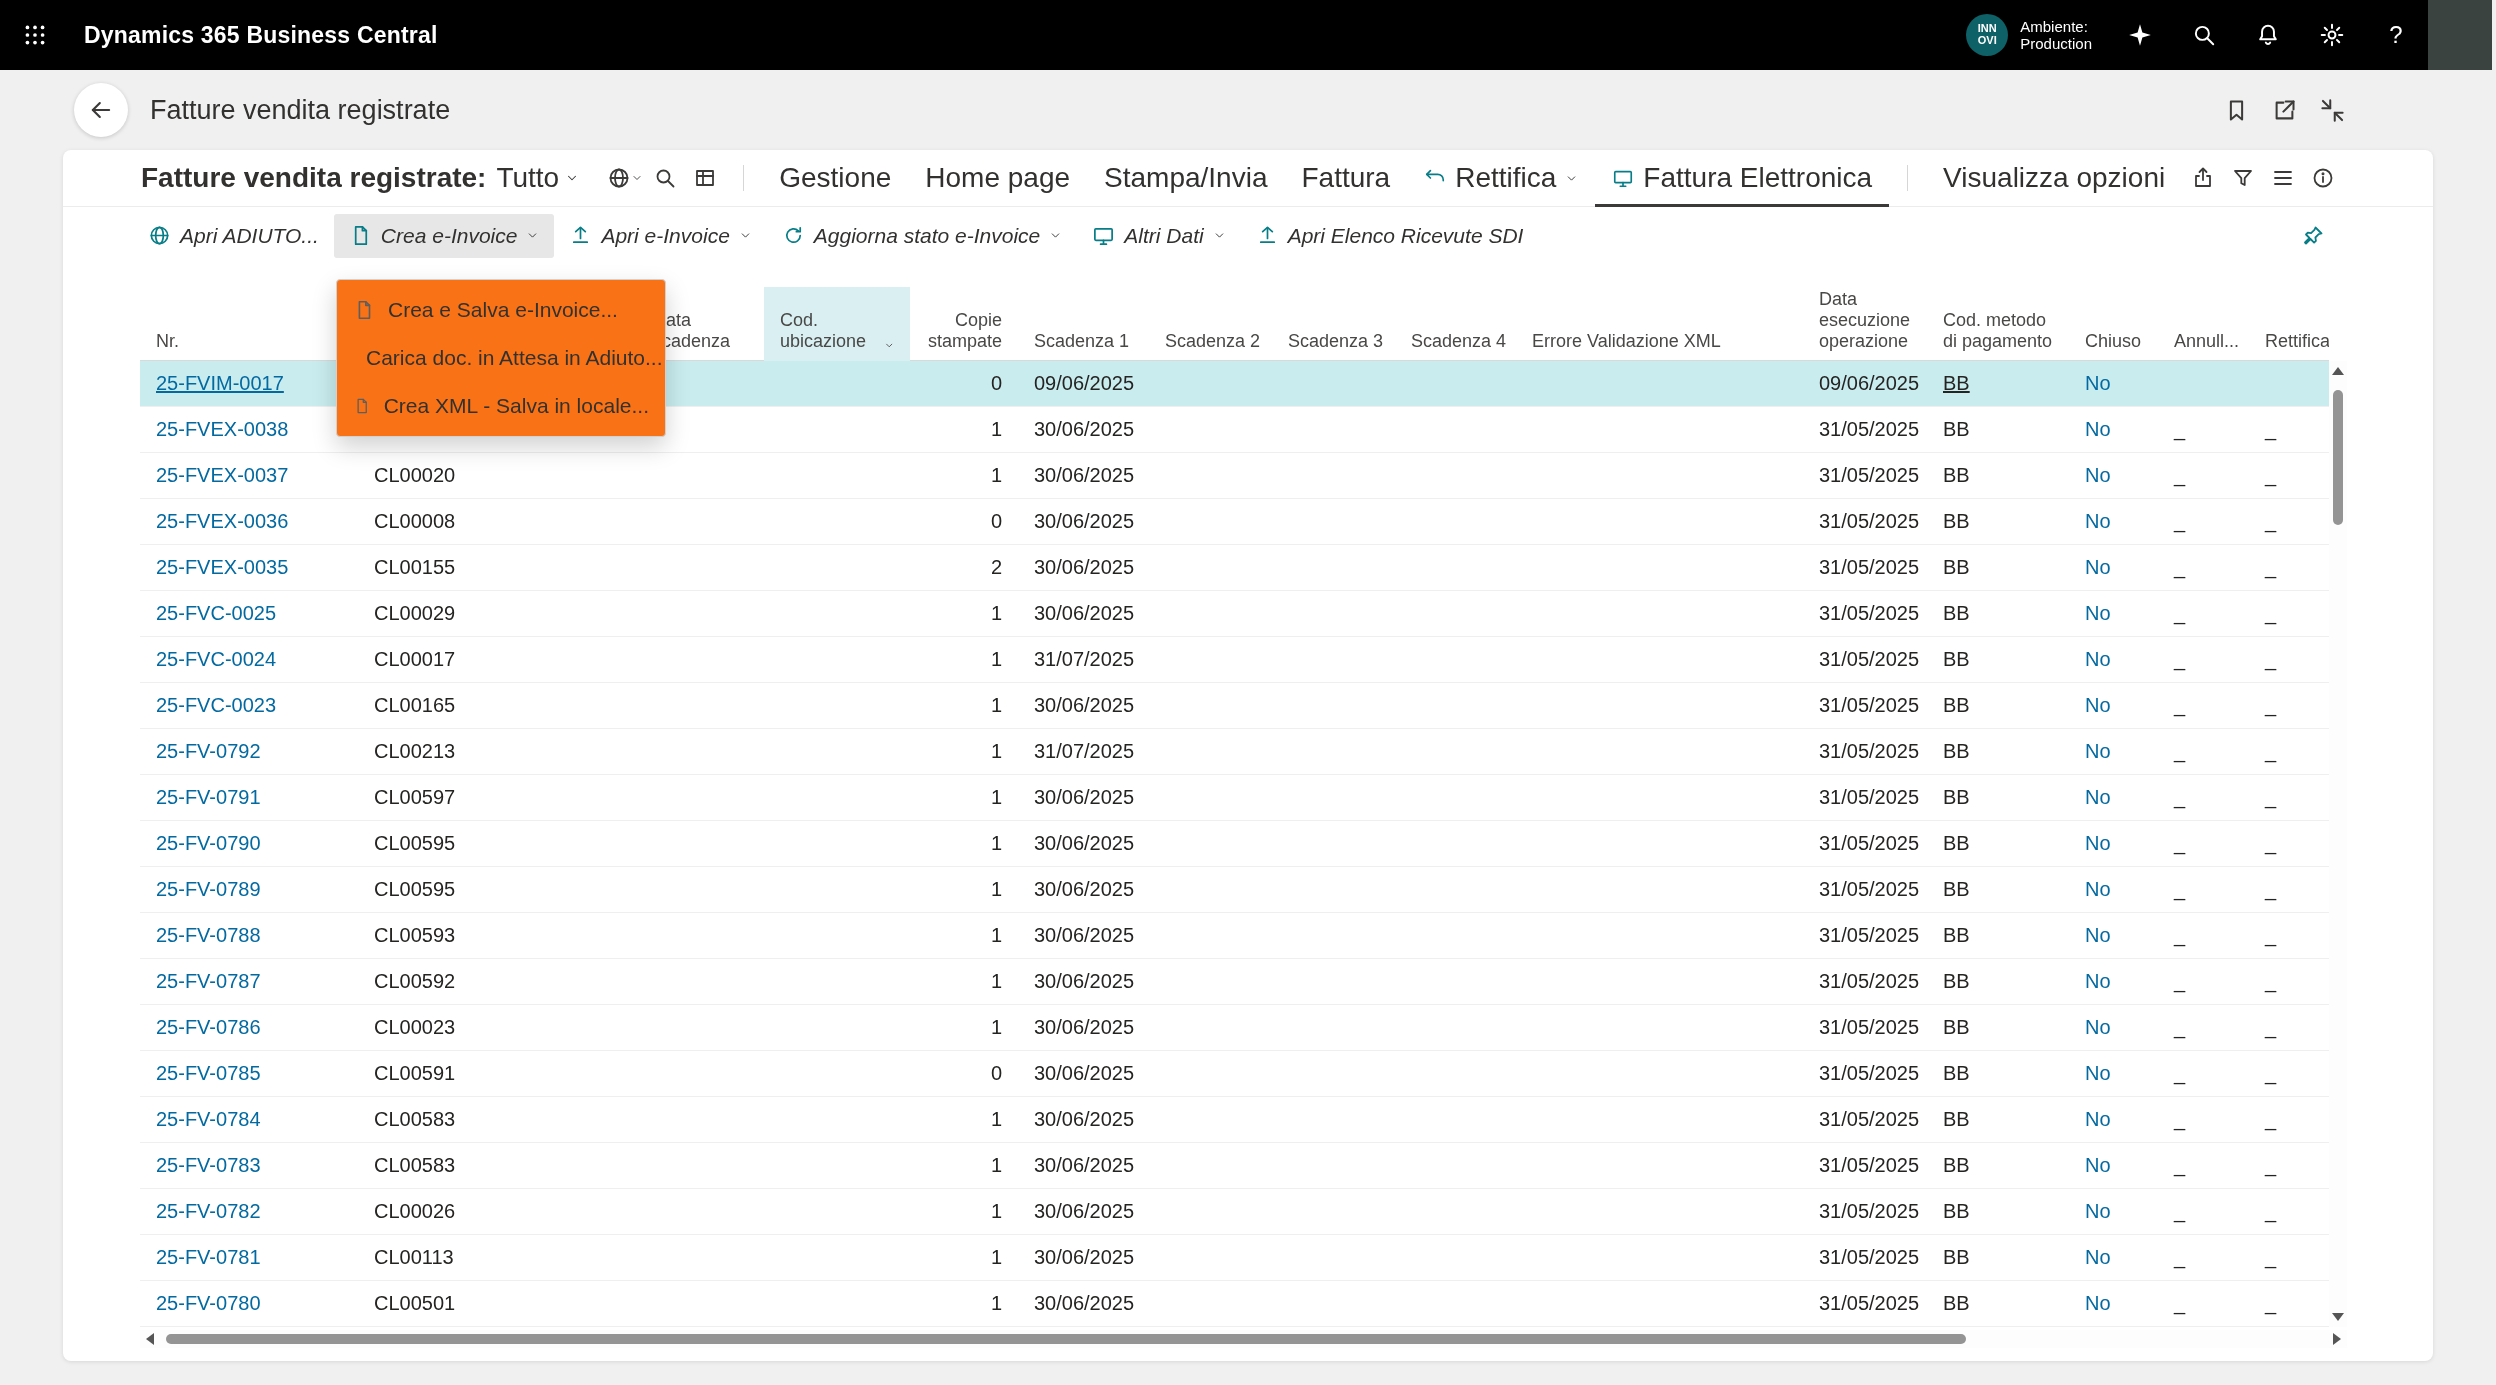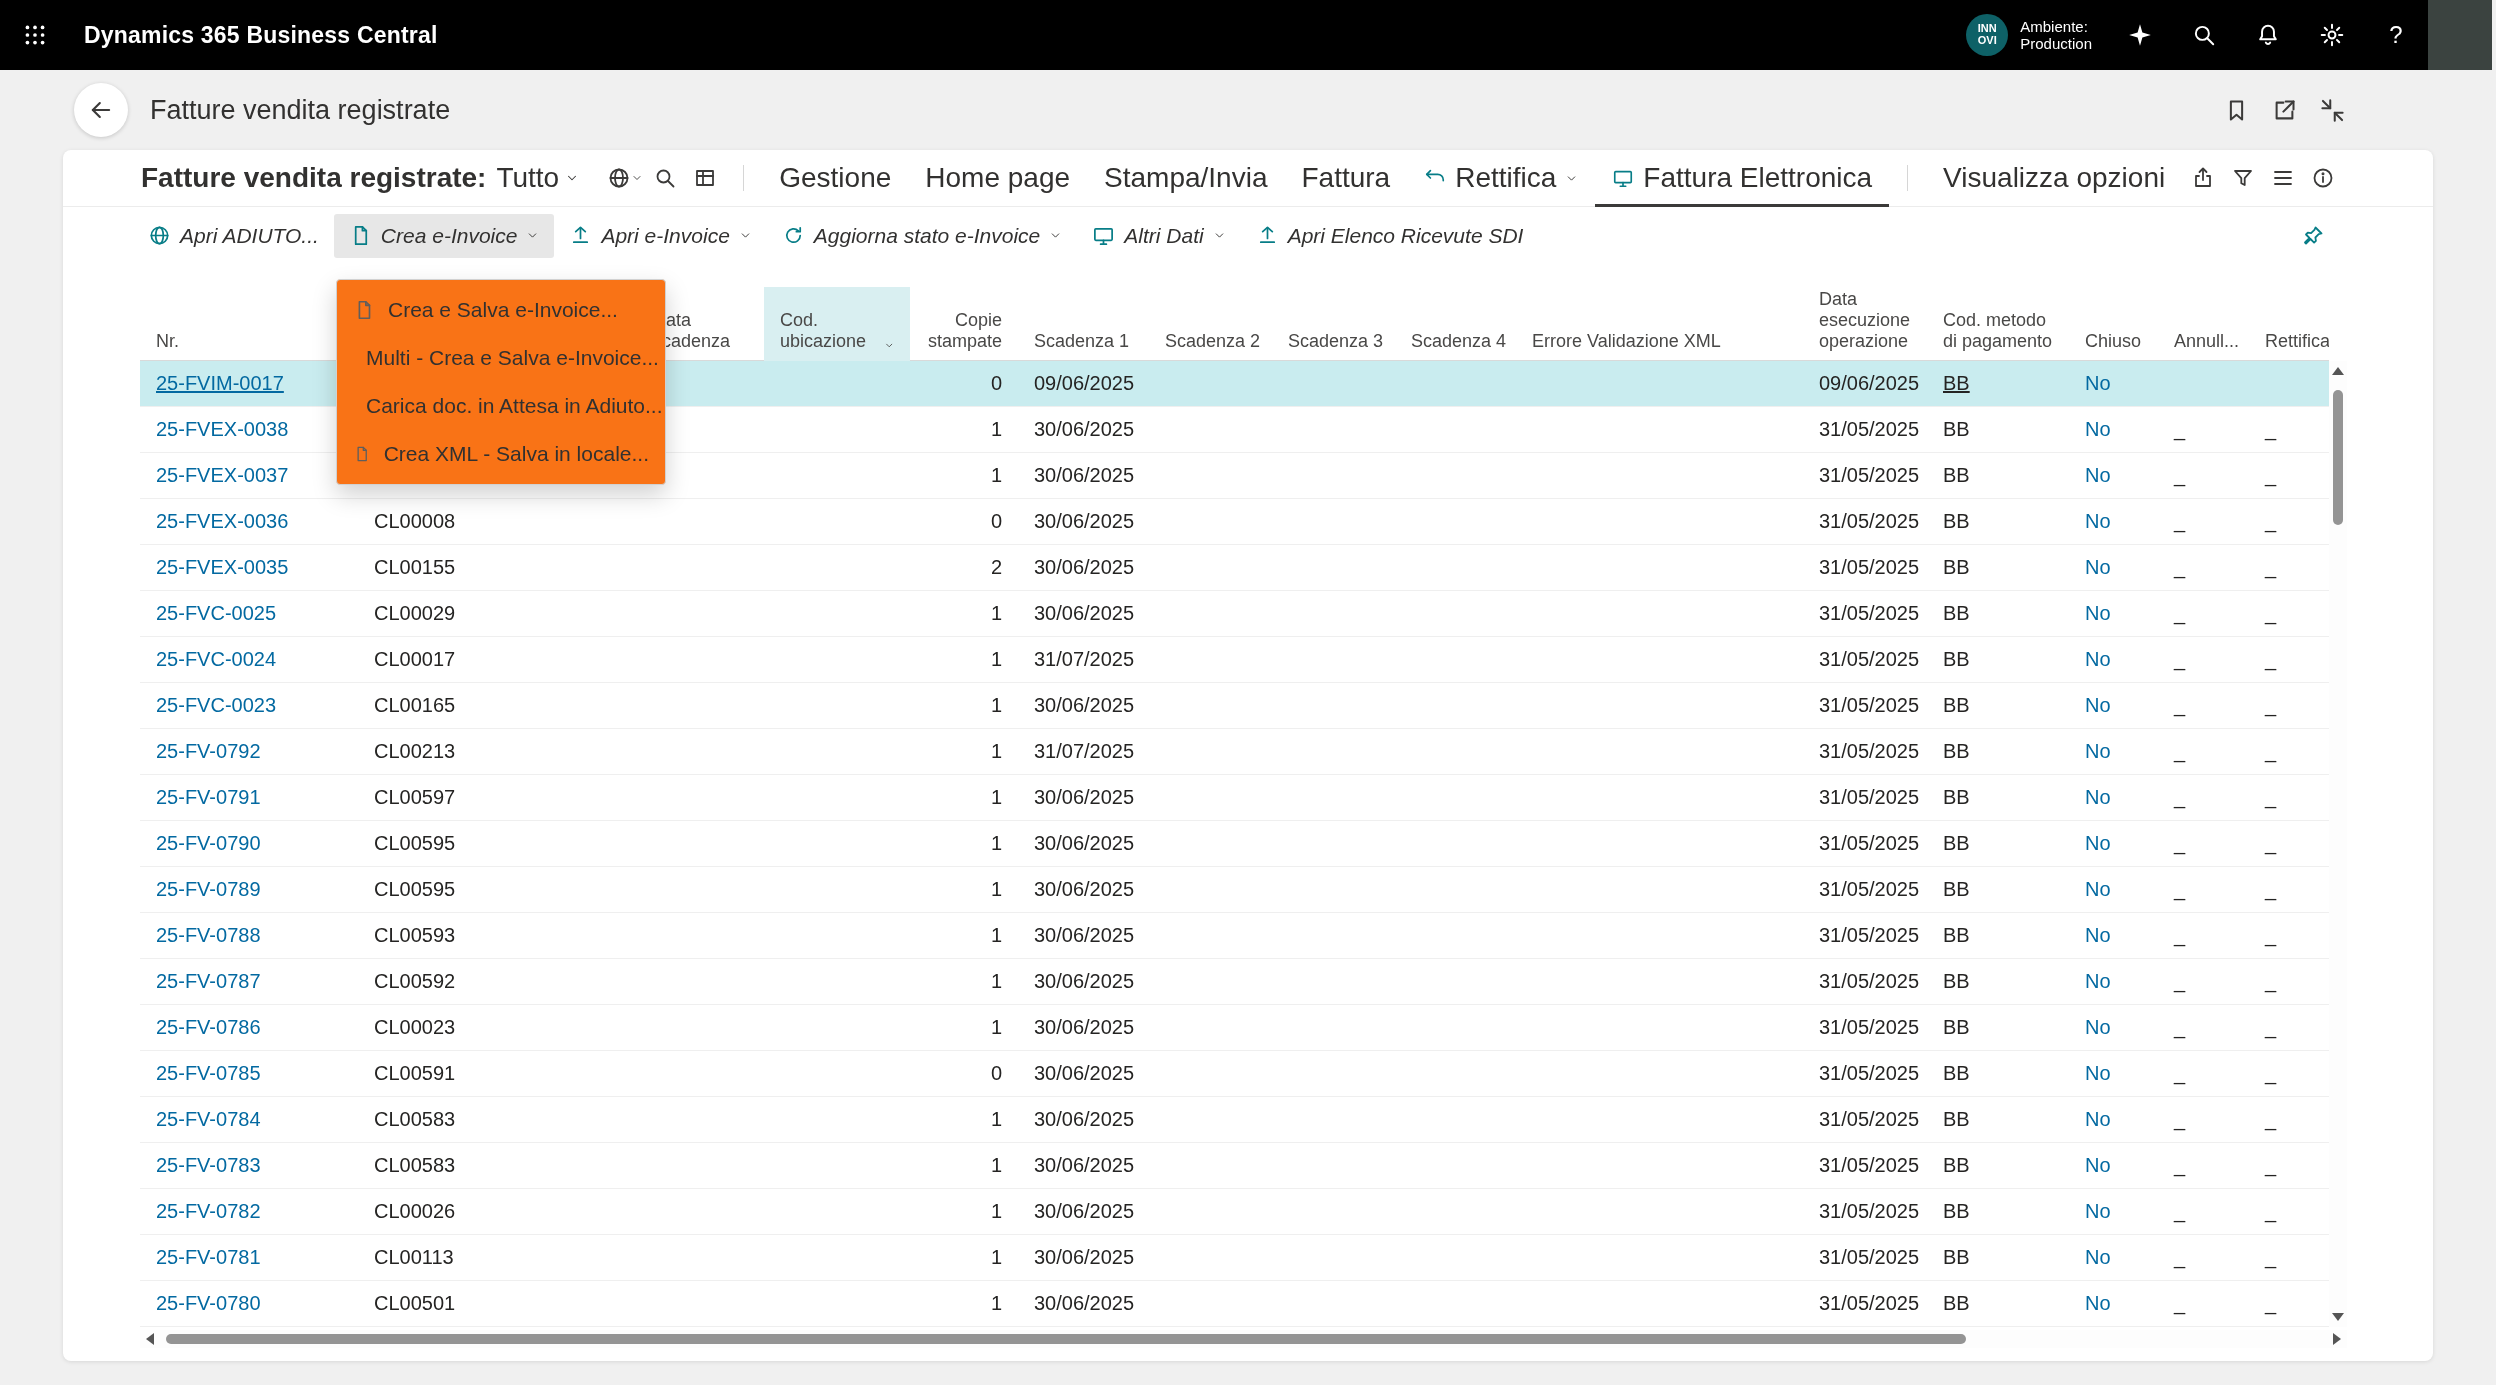--- a/index.html
+++ b/index.html
@@ -735,31 +735,24 @@
         <path d="M7 3h7l4 4v14H7z"></path>
           <path d="M14 3v4h4"></path>
       </svg>
       <span>Crea e Salva e-Invoice...</span>
     </div>
     <div class="dd-item">
       <svg class="ic di" width="22" height="22" viewBox="0 0 24 24">
         <path d="M7 3h7l4 4v14H7z"></path>
           <path d="M14 3v4h4"></path>
       </svg>
-      <span>Multi - Crea e Salva e-Invoice...</span>
+      <span>Carica doc. in Attesa in Adiuto...</span>
     </div>
     <div class="dd-item">
       <svg class="ic di" width="22" height="22" viewBox="0 0 24 24">
         <path d="M7 3h7l4 4v14H7z"></path>
           <path d="M14 3v4h4"></path>
       </svg>
-      <span>Carica doc. in Attesa in Adiuto...</span>
-    </div>
-    <div class="dd-item">
-      <svg class="ic di" width="22" height="22" viewBox="0 0 24 24">
-        <path d="M7 3h7l4 4v14H7z"></path>
-          <path d="M14 3v4h4"></path>
-      </svg>
       <span>Crea XML - Salva in locale...</span>
     </div>
   </div>
 
 </div>
 
 </body></html>

